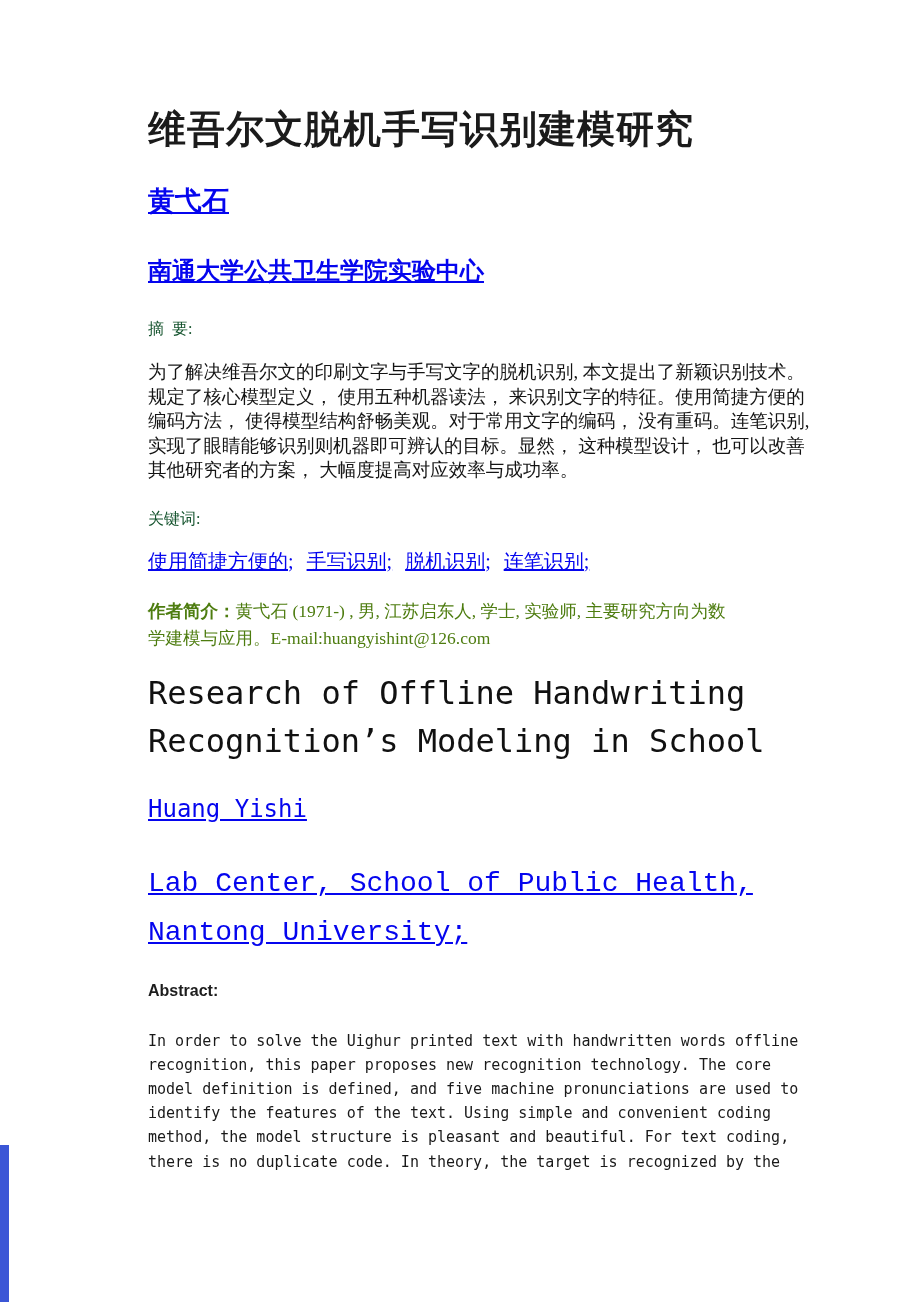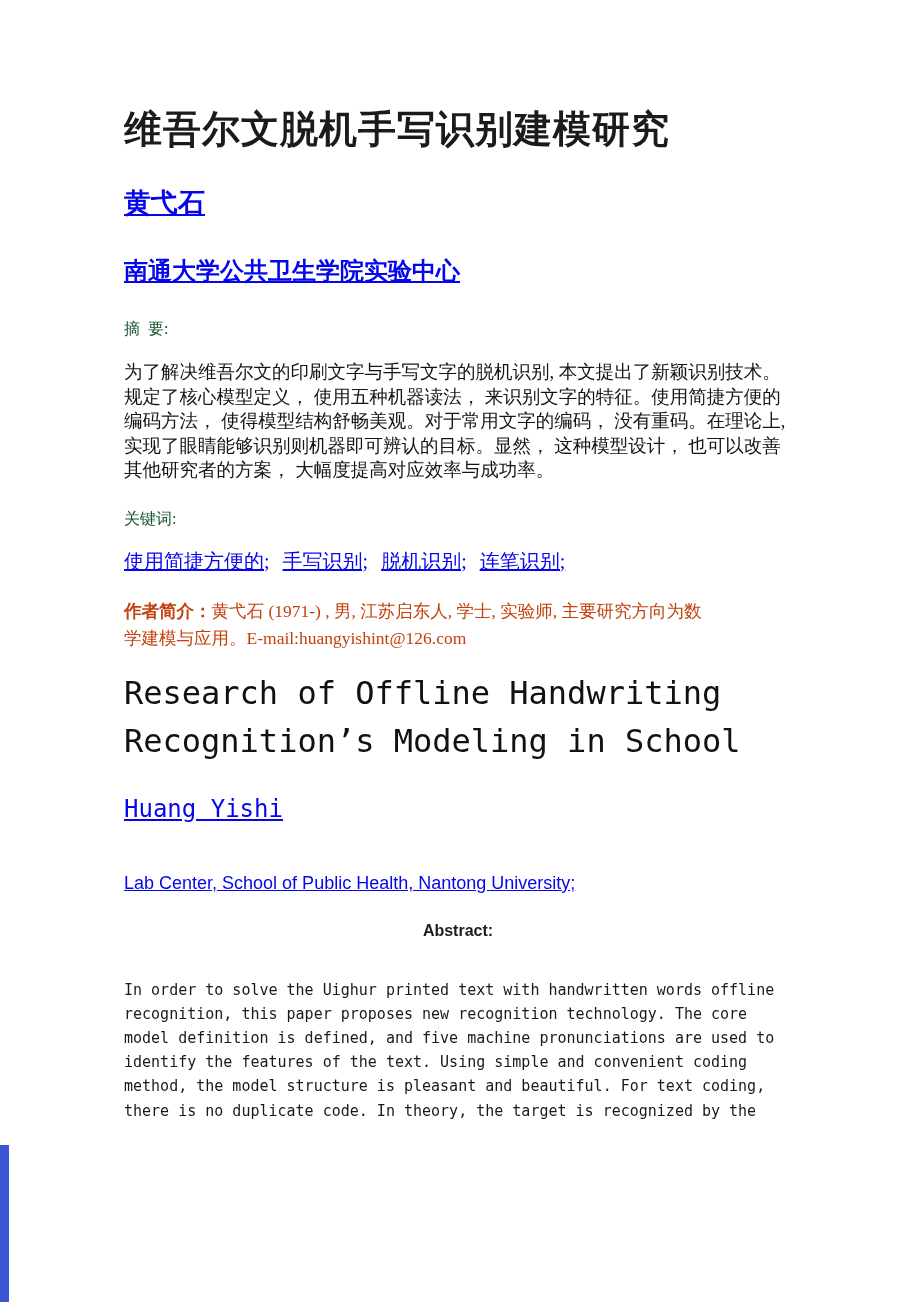--- a/index.html
+++ b/index.html
@@ -6,38 +6,38 @@
   body {
     width: 920px; height: 1302px;
     background: #ffffff;
     overflow: hidden;
     position: relative;
     color: #1b1b1b;
     font-family: "Liberation Serif", serif;
   }
   .page {
     position: absolute;
-    left: 124px; top: 106px;
+    left: 148px; top: 106px;
     width: 668px;
   }
   .cn-title {
     font-size: 38px; font-weight: bold; line-height: 46px;
     letter-spacing: 1px; margin: 0;
     font-family: "Liberation Serif", serif;
   }
   a.doclink {
     color: var(--link, #0505ee);
     text-decoration: underline;
     cursor: pointer;
   }
   .cn-author {
     display: inline-block;
     margin-top: 34px;
     font-size: 27px; font-weight: bold; line-height: 34px;
-    font-family: Liberation Sans, sans-serif;
+    font-family: Liberation Mono, monospace;
   }
   .cn-affil {
     display: inline-block;
     margin-top: 31px;
     font-size: 24px; font-weight: bold; line-height: 40px;
     font-family: "Liberation Serif", serif;
   }
   .small-label {
     margin-top: 27px;
     font-size: 16px; line-height: 22px;
@@ -55,55 +55,54 @@
   .kw-label { margin-top: 25px; }
   .keywords {
     margin-top: 17px;
     font-size: 20px; line-height: 28px;
     font-family: "Liberation Serif", serif;
   }
   .keywords a { margin-right: 13px; }
   .bio {
     margin-top: 23px;
     font-size: 17.5px; line-height: 27px;
-    color: #c2410c;
+    color: #4d7c0f;
   }
   .bio b { font-weight: bold; }
   .bio .bio-text { white-space: pre-line; }
   .en-title {
     margin: 17px 0 0 0;
     font-size: 32px; font-weight: 500; line-height: 48px;
     color: #111111;
     font-family: "DejaVu Sans Mono", "Liberation Mono", monospace;
     width: 660px;
   }
   .en-author {
     display: inline-block;
     margin-top: 28px;
     font-size: 24px; line-height: 33px;
     font-family: "DejaVu Sans Mono", "Liberation Mono", monospace;
     text-align: right;
   }
   .en-affil {
     display: inline-block;
     margin-top: 33px;
-    font-size: 18px; line-height: 49px;
+    font-size: 28px; line-height: 49px;
     width: 660px;
-    font-family: Liberation Sans, sans-serif;
+    font-family: Liberation Mono, monospace;
   }
   .abstract-label {
-    margin-top: 12px;
+    margin-top: 23px;
     font-size: 16px; font-weight: 600; line-height: 22px;
     color: #1d1d1d;
     font-family: "Liberation Sans", sans-serif;
     white-space: pre;
-    text-align: center;
   }
   .en-abstract {
-    margin-top: 36px;
+    margin-top: 27px;
     font-size: 15px; line-height: 24.2px;
     white-space: pre; overflow: hidden;
     color: #191919;
     font-family: "DejaVu Sans Mono", "Liberation Mono", monospace;
     width: 668px;
   }
   .left-scrollbar {
     position: absolute;
     left: 0; top: 1145px;
     width: 9px; height: 157px;
@@ -122,21 +121,21 @@
   </div>
 
   <div>
     <a class="doclink cn-affil">南通大学公共卫生学院实验中心</a>
   </div>
 
   <div class="small-label">摘  要:</div>
 
   <div class="cn-abstract">为了解决维吾尔文的印刷文字与手写文字的脱机识别, 本文提出了新颖识别技术。
 规定了核心模型定义， 使用五种机器读法， 来识别文字的特征。使用简捷方便的
-编码方法， 使得模型结构舒畅美观。对于常用文字的编码， 没有重码。在理论上,
+编码方法， 使得模型结构舒畅美观。对于常用文字的编码， 没有重码。连笔识别,
 实现了眼睛能够识别则机器即可辨认的目标。显然， 这种模型设计， 也可以改善
 其他研究者的方案， 大幅度提高对应效率与成功率。</div>
 
   <div class="small-label kw-label">关键词:</div>
 
   <div class="keywords">
     <a class="doclink">使用简捷方便的;</a><a class="doclink">手写识别;</a><a class="doclink">脱机识别;</a><a class="doclink">连笔识别;</a>
   </div>
 
   <div class="bio">

